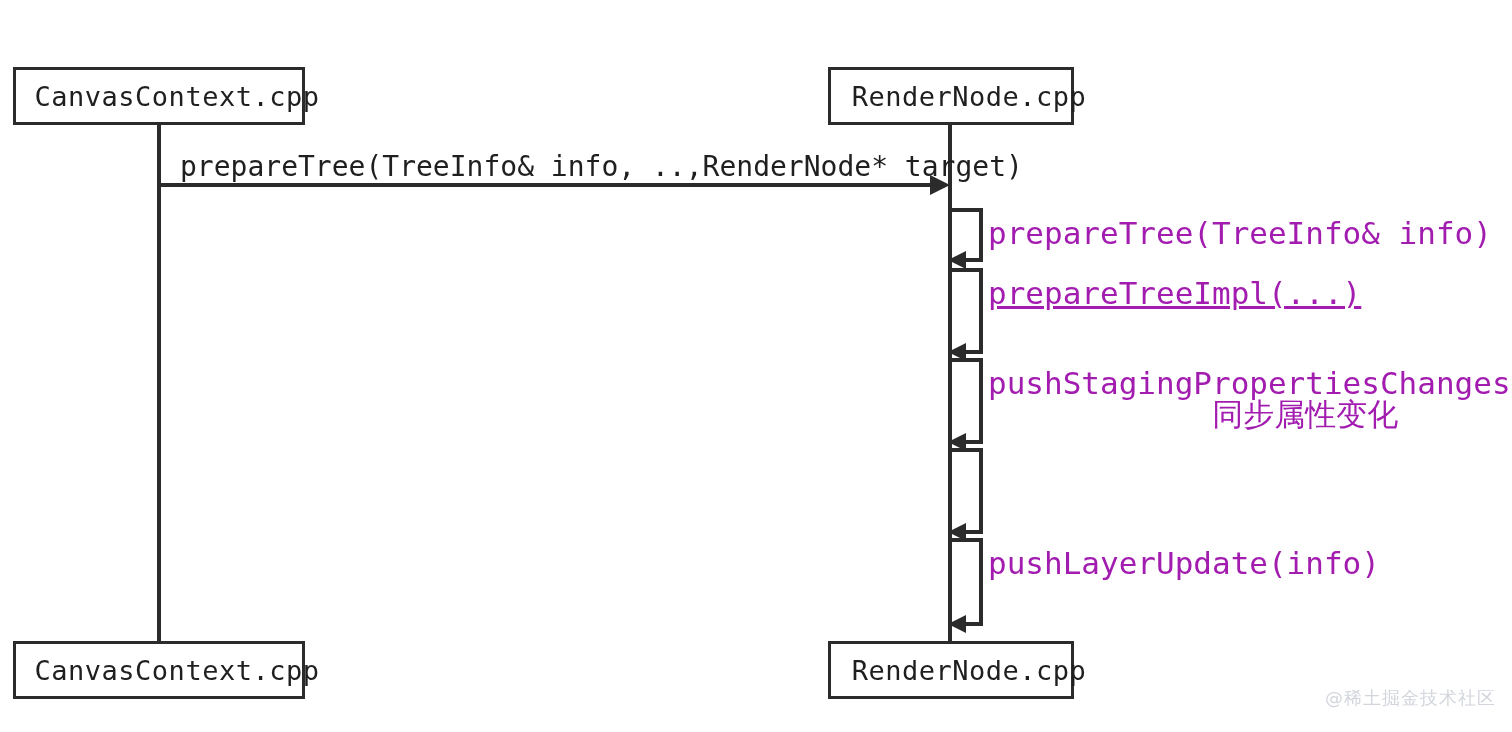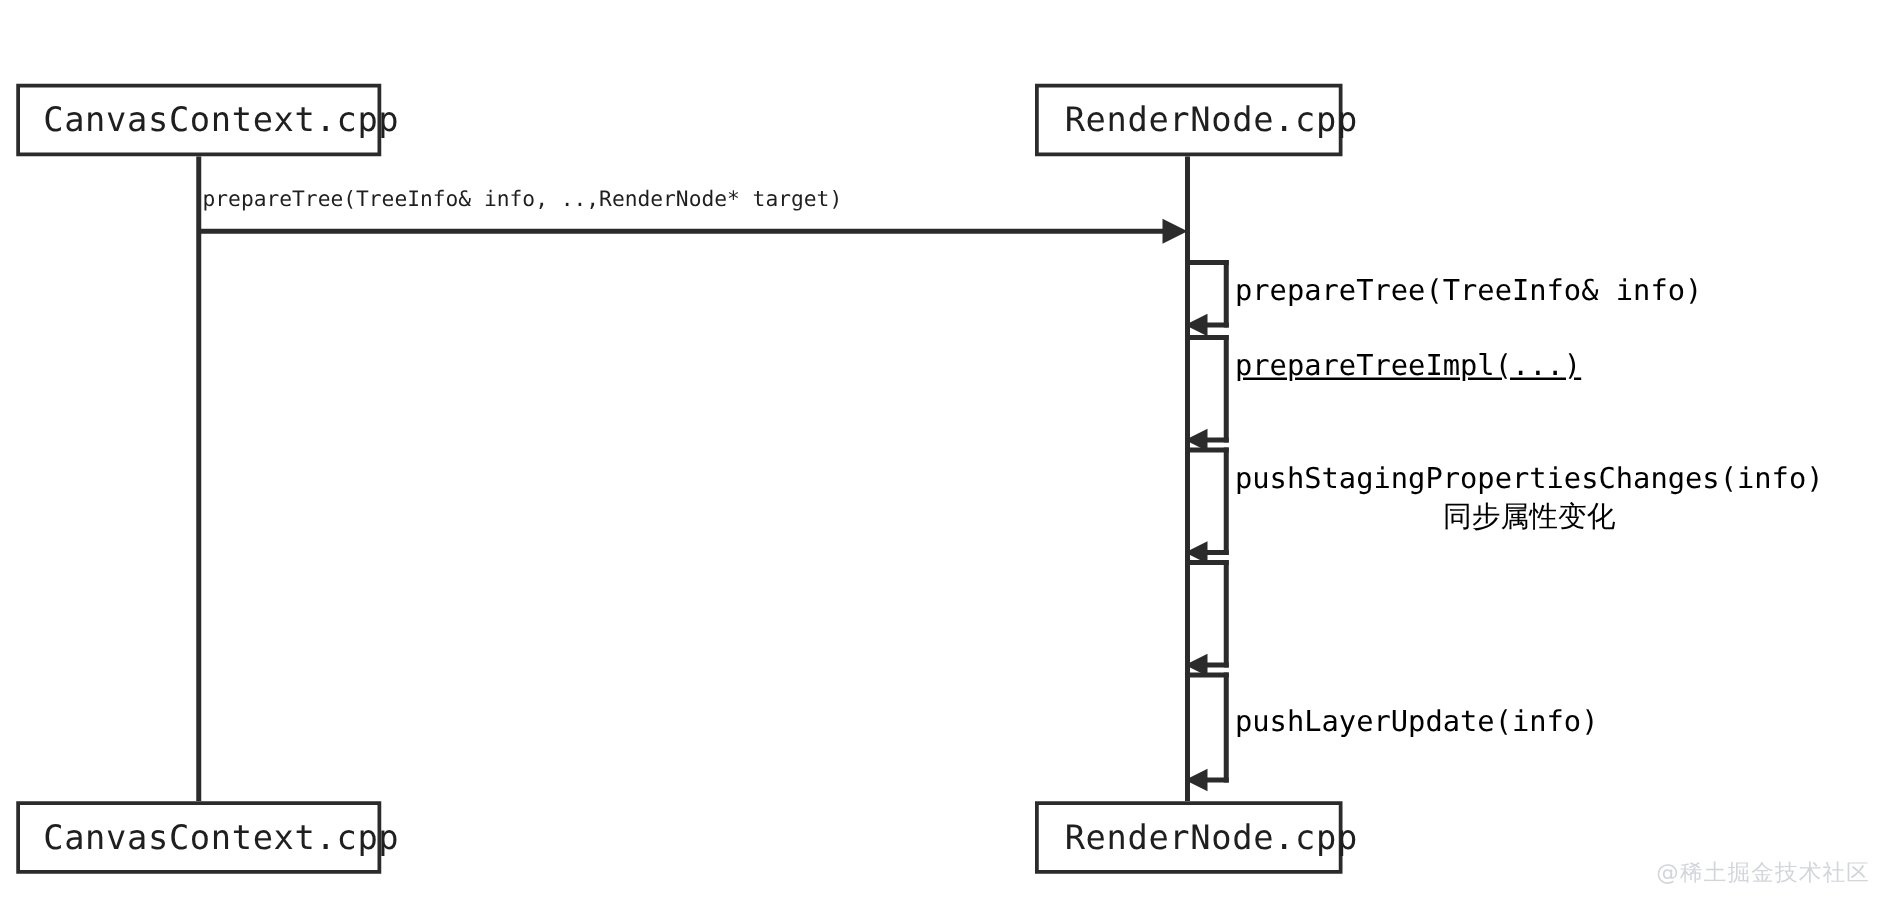--- a/index.html
+++ b/index.html
@@ -73,23 +73,23 @@
     top: 175px;
     width: 0;
     height: 0;
     border-top: 10px solid transparent;
     border-bottom: 10px solid transparent;
     border-left: 20px solid #2b2b2b;
     z-index: 3;
   }
   #call-message-label {
     position: absolute;
-    left: 162px;
+    left: 180px;
     top: 150px;
-    font-size: 17px;
+    font-size: 28px;
     letter-spacing: 0px;
     white-space: nowrap;
     color: #1f1f1f;
     z-index: 3;
   }
 
   
   .self-call {
     position: absolute;
     left: 948px;
@@ -123,24 +123,24 @@
     width: 0;
     height: 0;
     border-top: 9px solid transparent;
     border-bottom: 9px solid transparent;
     border-right: 18px solid #2b2b2b;
   }
   .self-call-label {
     position: absolute;
     left: 988px;
     z-index: 3;
-    font-size: 23px;
+    font-size: 31px;
     line-height: 31px;
     white-space: nowrap;
-    color: #000000;
+    color: #a21caf;
   }
   .self-call-label .label-line-1 { display: block; text-align: left; }
   .self-call-label .label-line-2 { display: block; text-align: center; }
 
   
   #watermark {
     position: absolute;
     right: 16px;
     bottom: 22px;
     font-family: "DejaVu Sans", "Liberation Sans", sans-serif;
@@ -208,19 +208,19 @@
   </div>
   <div class="self-call-label" style="top:458px;">
   </div>
 
   <div class="self-call" id="self-call-5" style="top:538px; height:90px;">
     <div class="loop-top"></div>
     <div class="loop-right" style="height:88px;"></div>
     <div class="loop-bottom" style="top:84px;"></div>
     <div class="loop-arrowhead" style="top:77px;"></div>
   </div>
-  <div class="self-call-label" style="top:548px;margin-top:15px;">
+  <div class="self-call-label" style="top:548px;">
     <span class="label-line-1">pushLayerUpdate(info)</span>
   </div>
 
   <div id="watermark">@稀土掘金技术社区</div>
 
 </div>
 
 </body></html>

